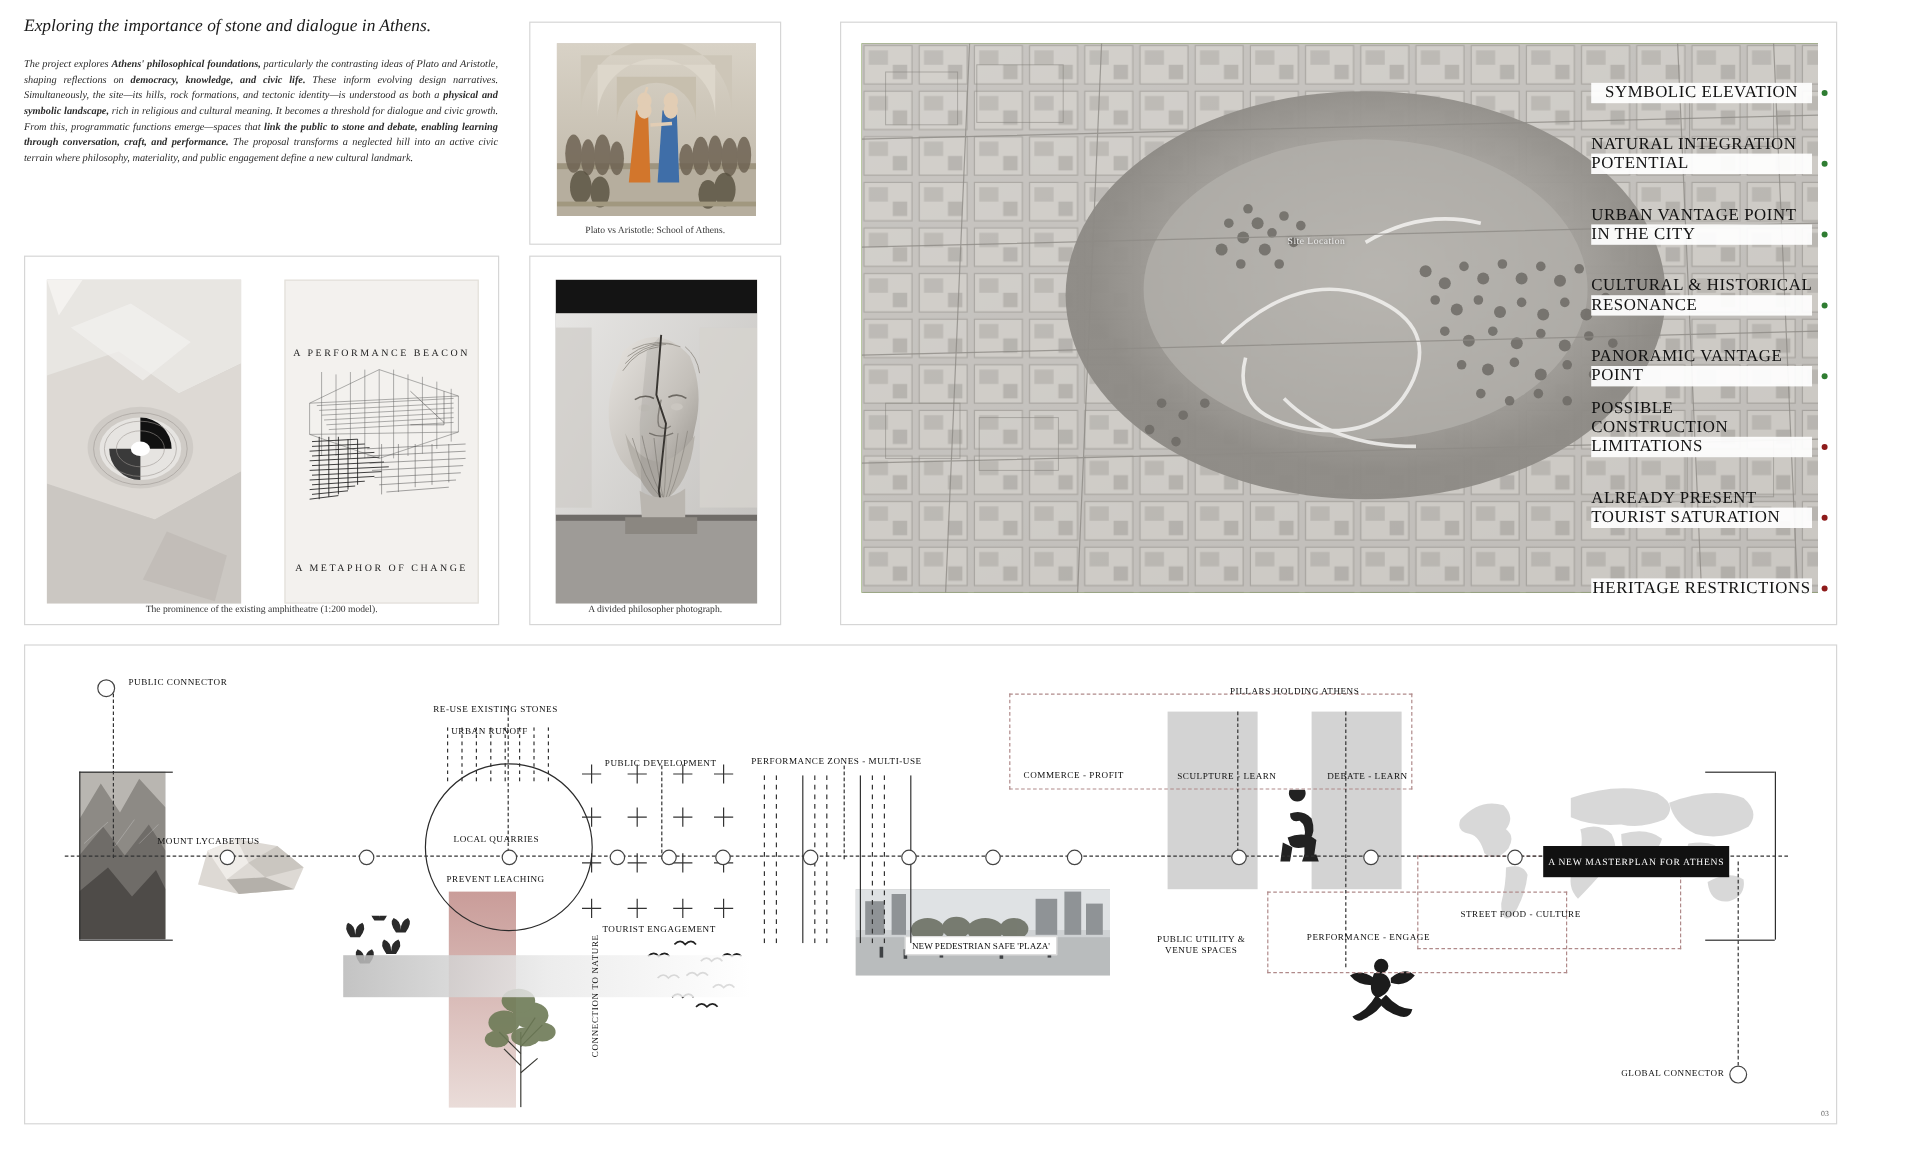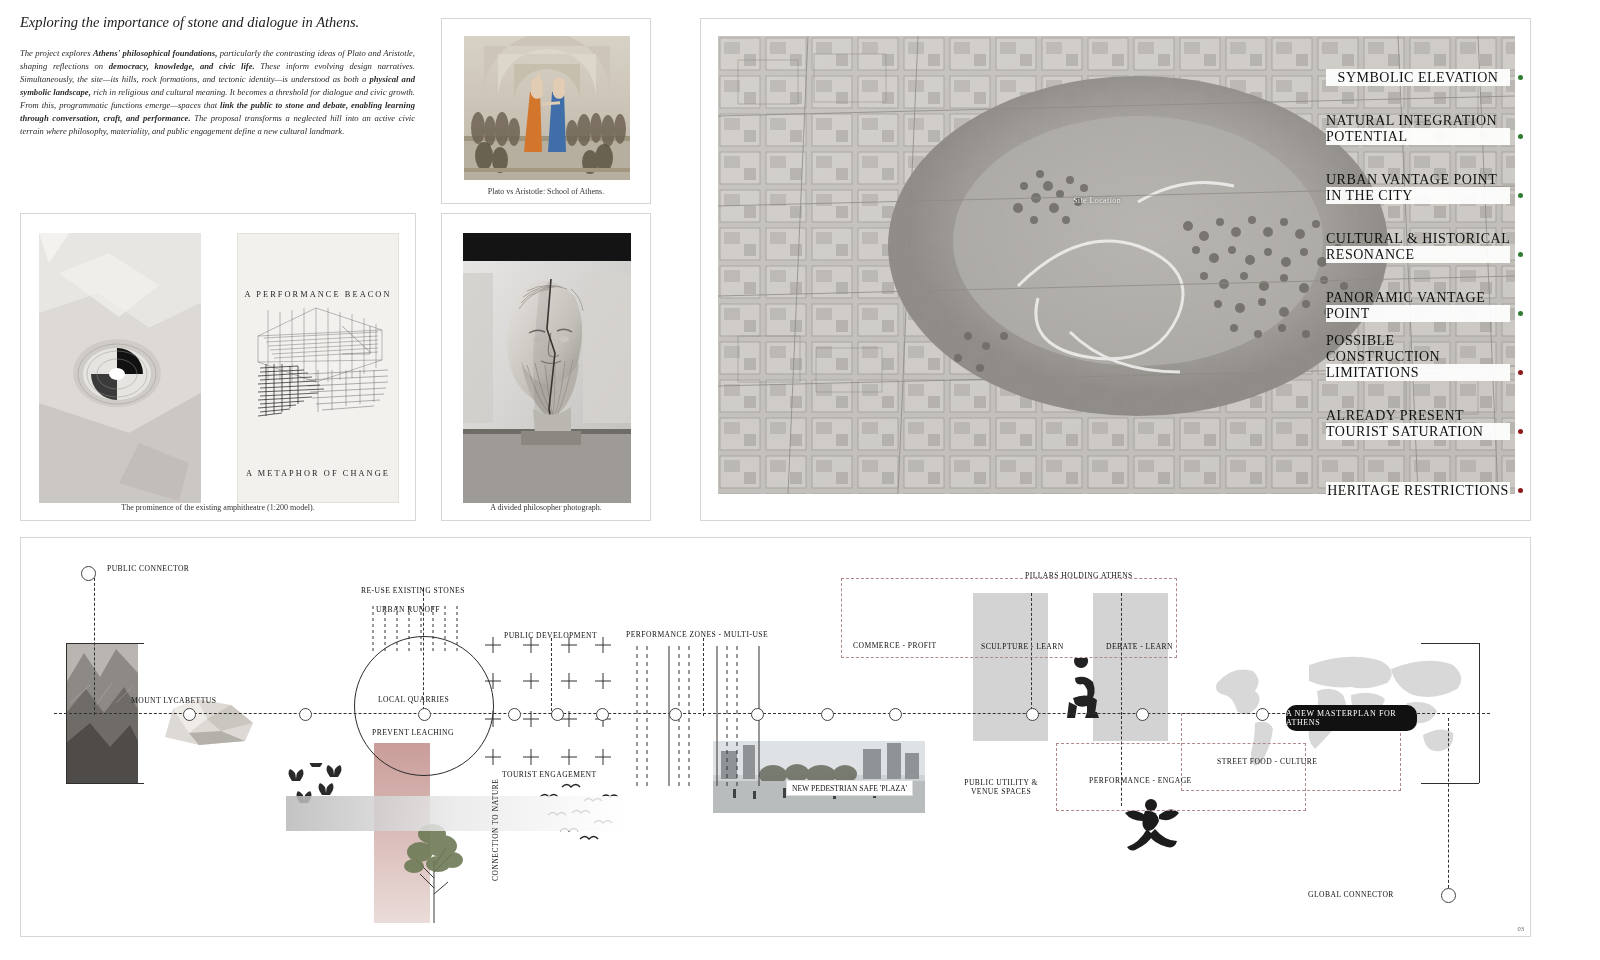--- a/index.html
+++ b/index.html
@@ -81,21 +81,21 @@
   .vline{position:absolute;border-left:1px dashed #333;}
   .vsolid{position:absolute;border-left:1px solid #2f2f2f;}
   .dbox{position:absolute;border:1px dashed #b08a8a;box-sizing:border-box;}
   .greybox{position:absolute;background:#d3d3d3;}
   .blackbar{
     position:absolute;background:#111;color:#fff;font-size:8px;letter-spacing:.6px;
     display:flex;align-items:center;justify-content:center;
   }
   .whitebar{
     position:absolute;background:#fff;border:1px solid #ddd;font-size:7.6px;
-    display:flex;align-items:center;justify-content:center;color:#111;margin-left:32px;
+    display:flex;align-items:center;justify-content:center;color:#111;
   }
   .imgbox{position:absolute;overflow:hidden;background:#cfcfcf;}
   .rot{transform:rotate(-90deg);transform-origin:left top;}
   .plus-grid{position:absolute;}
   .quarry-circle{
     position:absolute;border:1px solid #2b2b2b;border-radius:50%;background:transparent;
   }
   .pinkbar{position:absolute;}
   .worldmap{position:absolute;opacity:.55;}
   svg{display:block;}
@@ -659,39 +659,39 @@
       <div class="node" style="left:575px;"></div>
       <div class="node" style="left:648px;"></div>
       <div class="node" style="left:730px;"></div>
       <div class="node" style="left:800px;"></div>
       <div class="node" style="left:868px;"></div>
       <div class="node" style="left:1005px;"></div>
       <div class="node" style="left:1115px;"></div>
       <div class="node" style="left:1235px;"></div>
       <div class="node bignode" style="left:1420px;top:350px;"></div>
 
-      <div class="blackbar" style="left:1265px;top:167px;width:131px;height:26px;border-radius:10px;">A NEW MASTERPLAN FOR ATHENS</div>
+      <div class="blackbar" style="left:1265px;top:167px;width:155px;height:26px;">A NEW MASTERPLAN FOR ATHENS</div>
 
       <div class="dlabel rot" style="left:470px;top:343px;font-size:7.4px;letter-spacing:.6px;">CONNECTION TO NATURE</div>
 
       <div class="dlabel" style="left:86px;top:26px;">PUBLIC CONNECTOR</div>
       <div class="dlabel" style="left:110px;top:158px;">MOUNT LYCABETTUS</div>
       <div class="dlabel" style="left:340px;top:48px;">RE-USE EXISTING STONES</div>
       <div class="dlabel" style="left:355px;top:67px;">URBAN RUNOFF</div>
       <div class="dlabel" style="left:357px;top:157px;">LOCAL QUARRIES</div>
       <div class="dlabel" style="left:351px;top:190px;">PREVENT LEACHING</div>
       <div class="dlabel" style="left:483px;top:93px;">PUBLIC DEVELOPMENT</div>
       <div class="dlabel" style="left:481px;top:232px;">TOURIST ENGAGEMENT</div>
       <div class="dlabel" style="left:605px;top:92px;">PERFORMANCE ZONES - MULTI-USE</div>
       <div class="dlabel" style="left:1004px;top:33px;">PILLARS HOLDING ATHENS</div>
       <div class="dlabel" style="left:832px;top:103px;">COMMERCE - PROFIT</div>
       <div class="dlabel" style="left:960px;top:104px;">SCULPTURE - LEARN</div>
       <div class="dlabel" style="left:1085px;top:104px;">DEBATE - LEARN</div>
       <div class="dlabel" style="left:930px;top:240px;width:100px;white-space:normal;text-align:center;">PUBLIC UTILITY &amp; VENUE SPACES</div>
       <div class="dlabel" style="left:1068px;top:238px;">PERFORMANCE - ENGAGE</div>
       <div class="dlabel" style="left:1196px;top:219px;">STREET FOOD - CULTURE</div>
-      <div class="dlabel" style="left:1287px;top:352px;">GLOBAL CONNECTOR</div>
+      <div class="dlabel" style="left:1330px;top:352px;">GLOBAL CONNECTOR</div>
 
       <div class="page-no">03</div>
     </div>
   </div>
 
 </div>
 
 </body></html>

